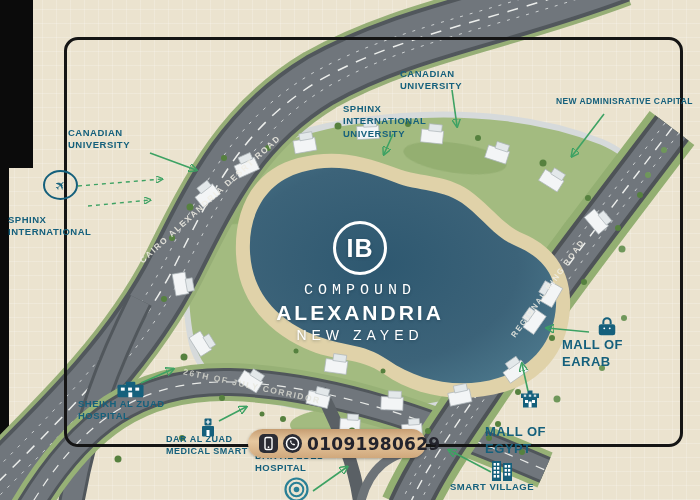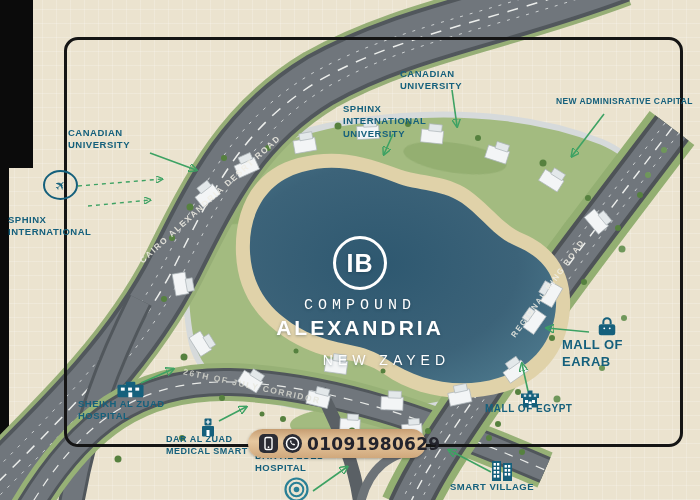--- a/index.html
+++ b/index.html
@@ -22,28 +22,28 @@
   
   .lm{position:absolute;z-index:4;color:#15607c;font-weight:700;font-size:9.5px;
       line-height:1.3;letter-spacing:.5px;text-align:left;}
   .lm .l{display:block;}
   .lm.sm{font-size:8.5px;letter-spacing:.4px;white-space:nowrap;}
   .under{z-index:3;}
   
   .roadlabel{position:absolute;z-index:3;color:rgba(240,238,229,.88);font-weight:700;
       font-size:8.5px;letter-spacing:1.6px;text-align:center;white-space:nowrap;}
   
-  .logo{position:absolute;left:270px;top:236px;width:180px;z-index:4;text-align:center;
+  .logo{position:absolute;left:270px;top:221px;width:180px;z-index:4;text-align:center;
         color:#fff;text-shadow:0 1px 3px rgba(15,40,55,.35);}
   .logo-circle{width:48px;height:48px;border:3.5px solid #fff;border-radius:50%;
         margin:0 auto 7px;display:flex;align-items:center;justify-content:center;
         font-size:25px;font-weight:700;letter-spacing:1px;}
   .logo-l1{font-size:15px;letter-spacing:5px;font-family:Liberation Mono, monospace;}
   .logo-l2{font-size:21px;font-weight:800;letter-spacing:3px;margin-top:2px;}
-  .logo-l3{font-size:14px;letter-spacing:5px;margin-top:12px;text-align:right;}
+  .logo-l3{font-size:14px;letter-spacing:5px;margin-top:2px;}
   
   .pill{position:absolute;left:248px;top:429px;width:178px;height:29px;z-index:6;
         border-radius:16px;background:linear-gradient(180deg,#c69d72,#e6c89f 42%,#d0a87c);
         box-shadow:0 1px 3px rgba(0,0,0,.30);display:flex;align-items:center;gap:5px;
         padding:0 11px;box-sizing:border-box;}
   .pill .num{font-size:17px;font-weight:800;color:#23232c;letter-spacing:.3px;
         font-family:"DejaVu Sans",sans-serif;}
   .picon{width:19px;height:19px;flex:0 0 auto;display:flex;align-items:center;justify-content:center;}
   
   .airbadge{position:absolute;left:43px;top:170px;width:31px;height:26px;z-index:4;
@@ -314,21 +314,21 @@
       <rect x="1" y="3.5" width="18" height="4.5" fill="#15607c"></rect>
       <rect x="3" y="8" width="14" height="9.5" fill="#15607c"></rect>
       <rect x="5" y="10" width="3" height="3" fill="#fff"></rect>
       <rect x="12" y="10" width="3" height="3" fill="#fff"></rect>
       <rect x="8.6" y="11.5" width="3" height="6" fill="#fff"></rect>
       <rect x="3.8" y="4.6" width="2.4" height="2.2" fill="#fff" opacity=".8"></rect>
       <rect x="8.8" y="4.6" width="2.4" height="2.2" fill="#fff" opacity=".8"></rect>
       <rect x="13.8" y="4.6" width="2.4" height="2.2" fill="#fff" opacity=".8"></rect>
     </svg>
   </div>
-  <div class="lm" style="left:485px;top:402px;width:90px;font-size:10px;">
+  <div class="lm" style="left:485px;top:424px;width:90px;font-size:13px;">
     <span class="l">MALL OF EGYPT</span>
   </div>
 
   <div class="lmicon" style="left:117px;top:381px;">
     <svg width="27" height="17" viewBox="0 0 28 17">
       <rect x="9" y="0.5" width="10" height="5" rx="1" fill="#15607c"></rect>
       <rect x="0.5" y="3.5" width="27" height="13" rx="1.5" fill="#15607c"></rect>
       <rect x="4" y="6.5" width="4" height="3.2" fill="#fff"></rect>
       <rect x="11.5" y="6.5" width="4" height="3.2" fill="#fff"></rect>
       <rect x="19" y="6.5" width="4" height="3.2" fill="#fff"></rect>

